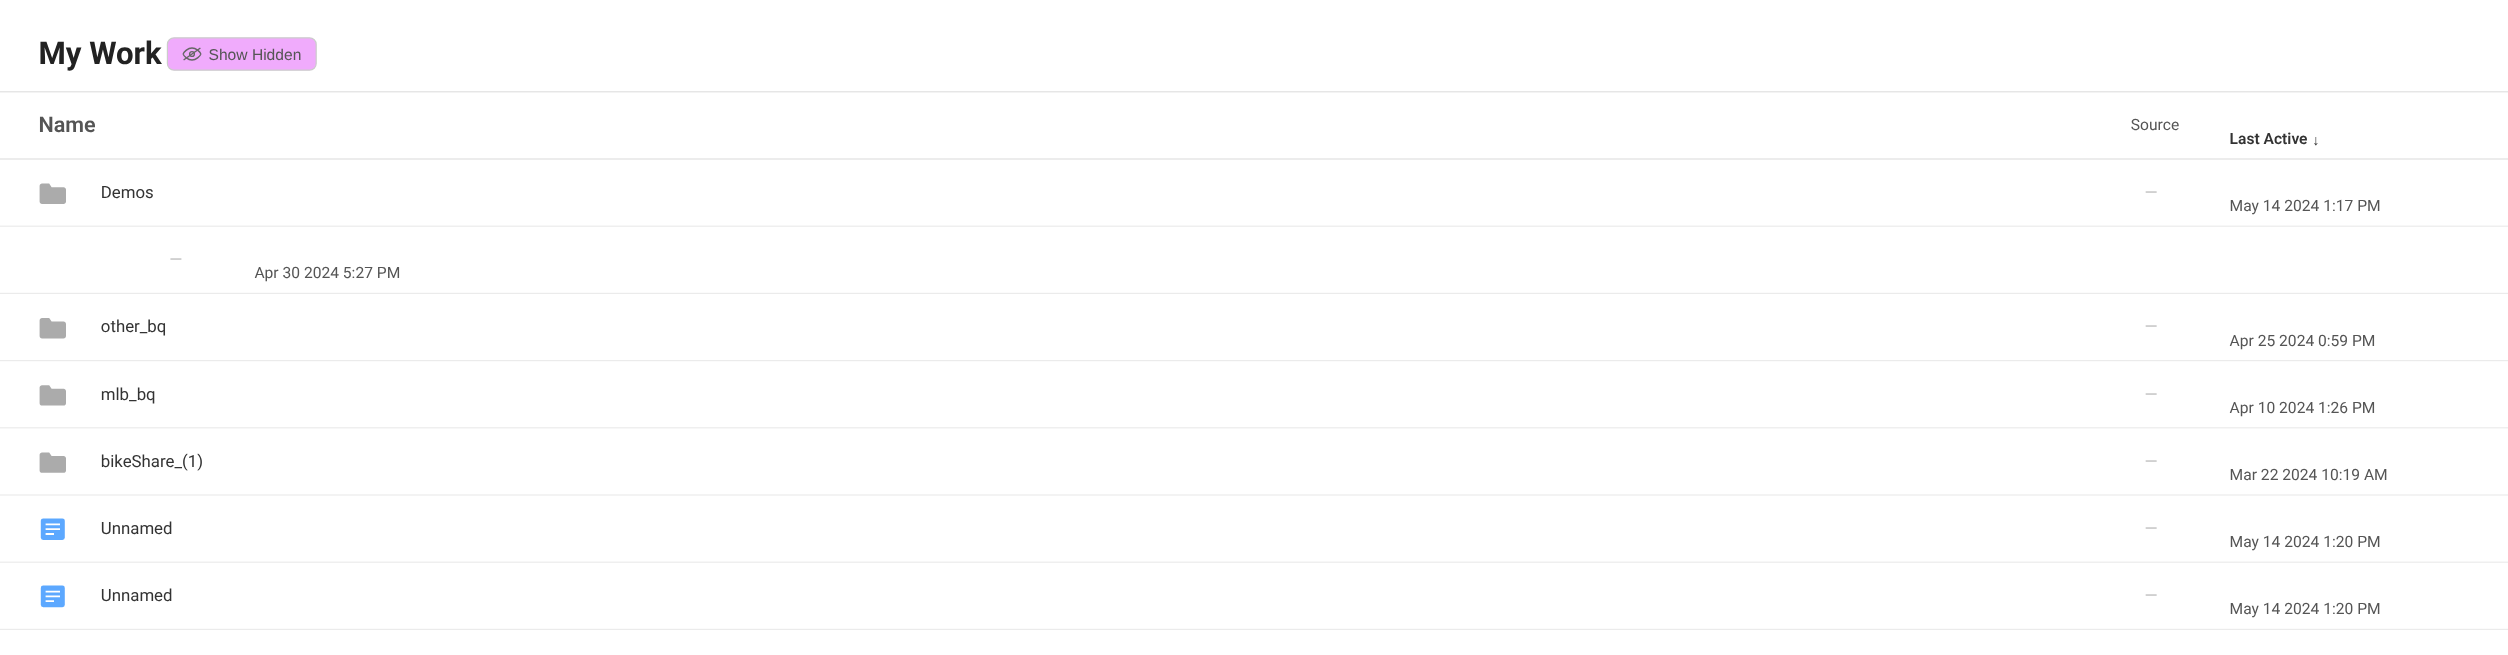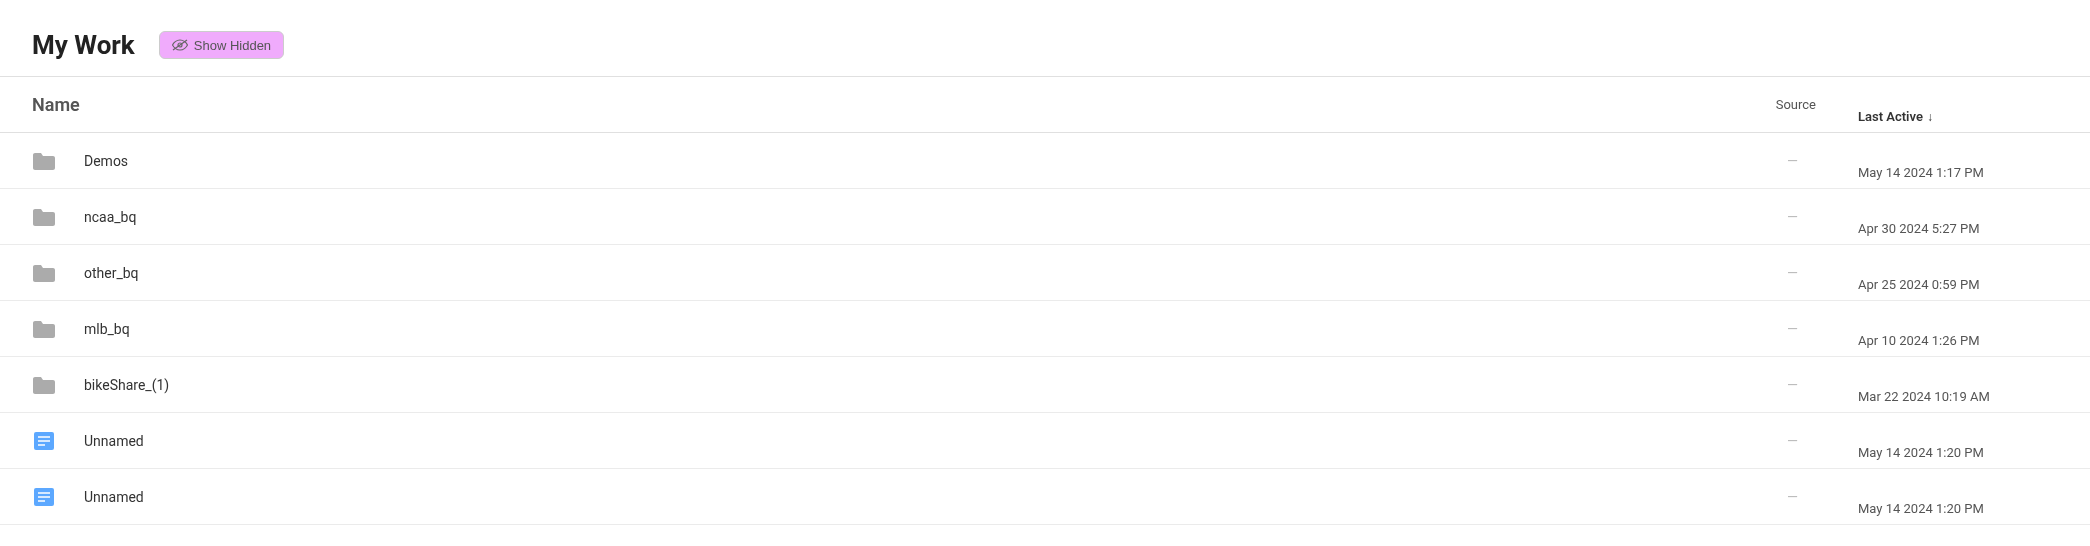--- a/index.html
+++ b/index.html
@@ -19,21 +19,21 @@
     .page-container {
       background: #fff;
       min-height: 546px;
       padding: 0;
     }
 
     .header {
       display: flex;
       align-items: center;
       padding: 30px 32px 16px 32px;
-      gap: 24px;
+      gap: 4px;
     }
 
     .page-title {
       font-size: 26px;
       font-weight: 700;
       color: #222;
     }
 
     .show-hidden-btn {
       display: flex;
@@ -200,28 +200,20 @@
         </svg>
       </span>
         <span class="row-label">Demos</span>
       </div>
       <div class="row-source-cell">
         <span class="dash">—</span>
       </div>
       <div class="row-last-active-cell">May 14 2024 1:17 PM</div>
     </div>
         <div class="table-row">
-      <div class="row-name-cell">
-        <span class="folder-icon">
-        <svg viewBox="0 0 24 20" fill="none" xmlns="http://www.w3.org/2000/svg">
-          <path d="M1 4C1 2.9 1.9 2 3 2H9L11 5H21C22.1 5 23 5.9 23 7V17C23 18.1 22.1 19 21 19H3C1.9 19 1 18.1 1 17V4Z" fill="#888" opacity="0.7"></path>
-        </svg>
-      </span>
-        <span class="row-label">ncaa_bq</span>
-      </div>
       <div class="row-source-cell">
         <span class="dash">—</span>
       </div>
       <div class="row-last-active-cell">Apr 30 2024 5:27 PM</div>
     </div>
         <div class="table-row">
       <div class="row-name-cell">
         <span class="folder-icon">
         <svg viewBox="0 0 24 20" fill="none" xmlns="http://www.w3.org/2000/svg">
           <path d="M1 4C1 2.9 1.9 2 3 2H9L11 5H21C22.1 5 23 5.9 23 7V17C23 18.1 22.1 19 21 19H3C1.9 19 1 18.1 1 17V4Z" fill="#888" opacity="0.7"></path>

